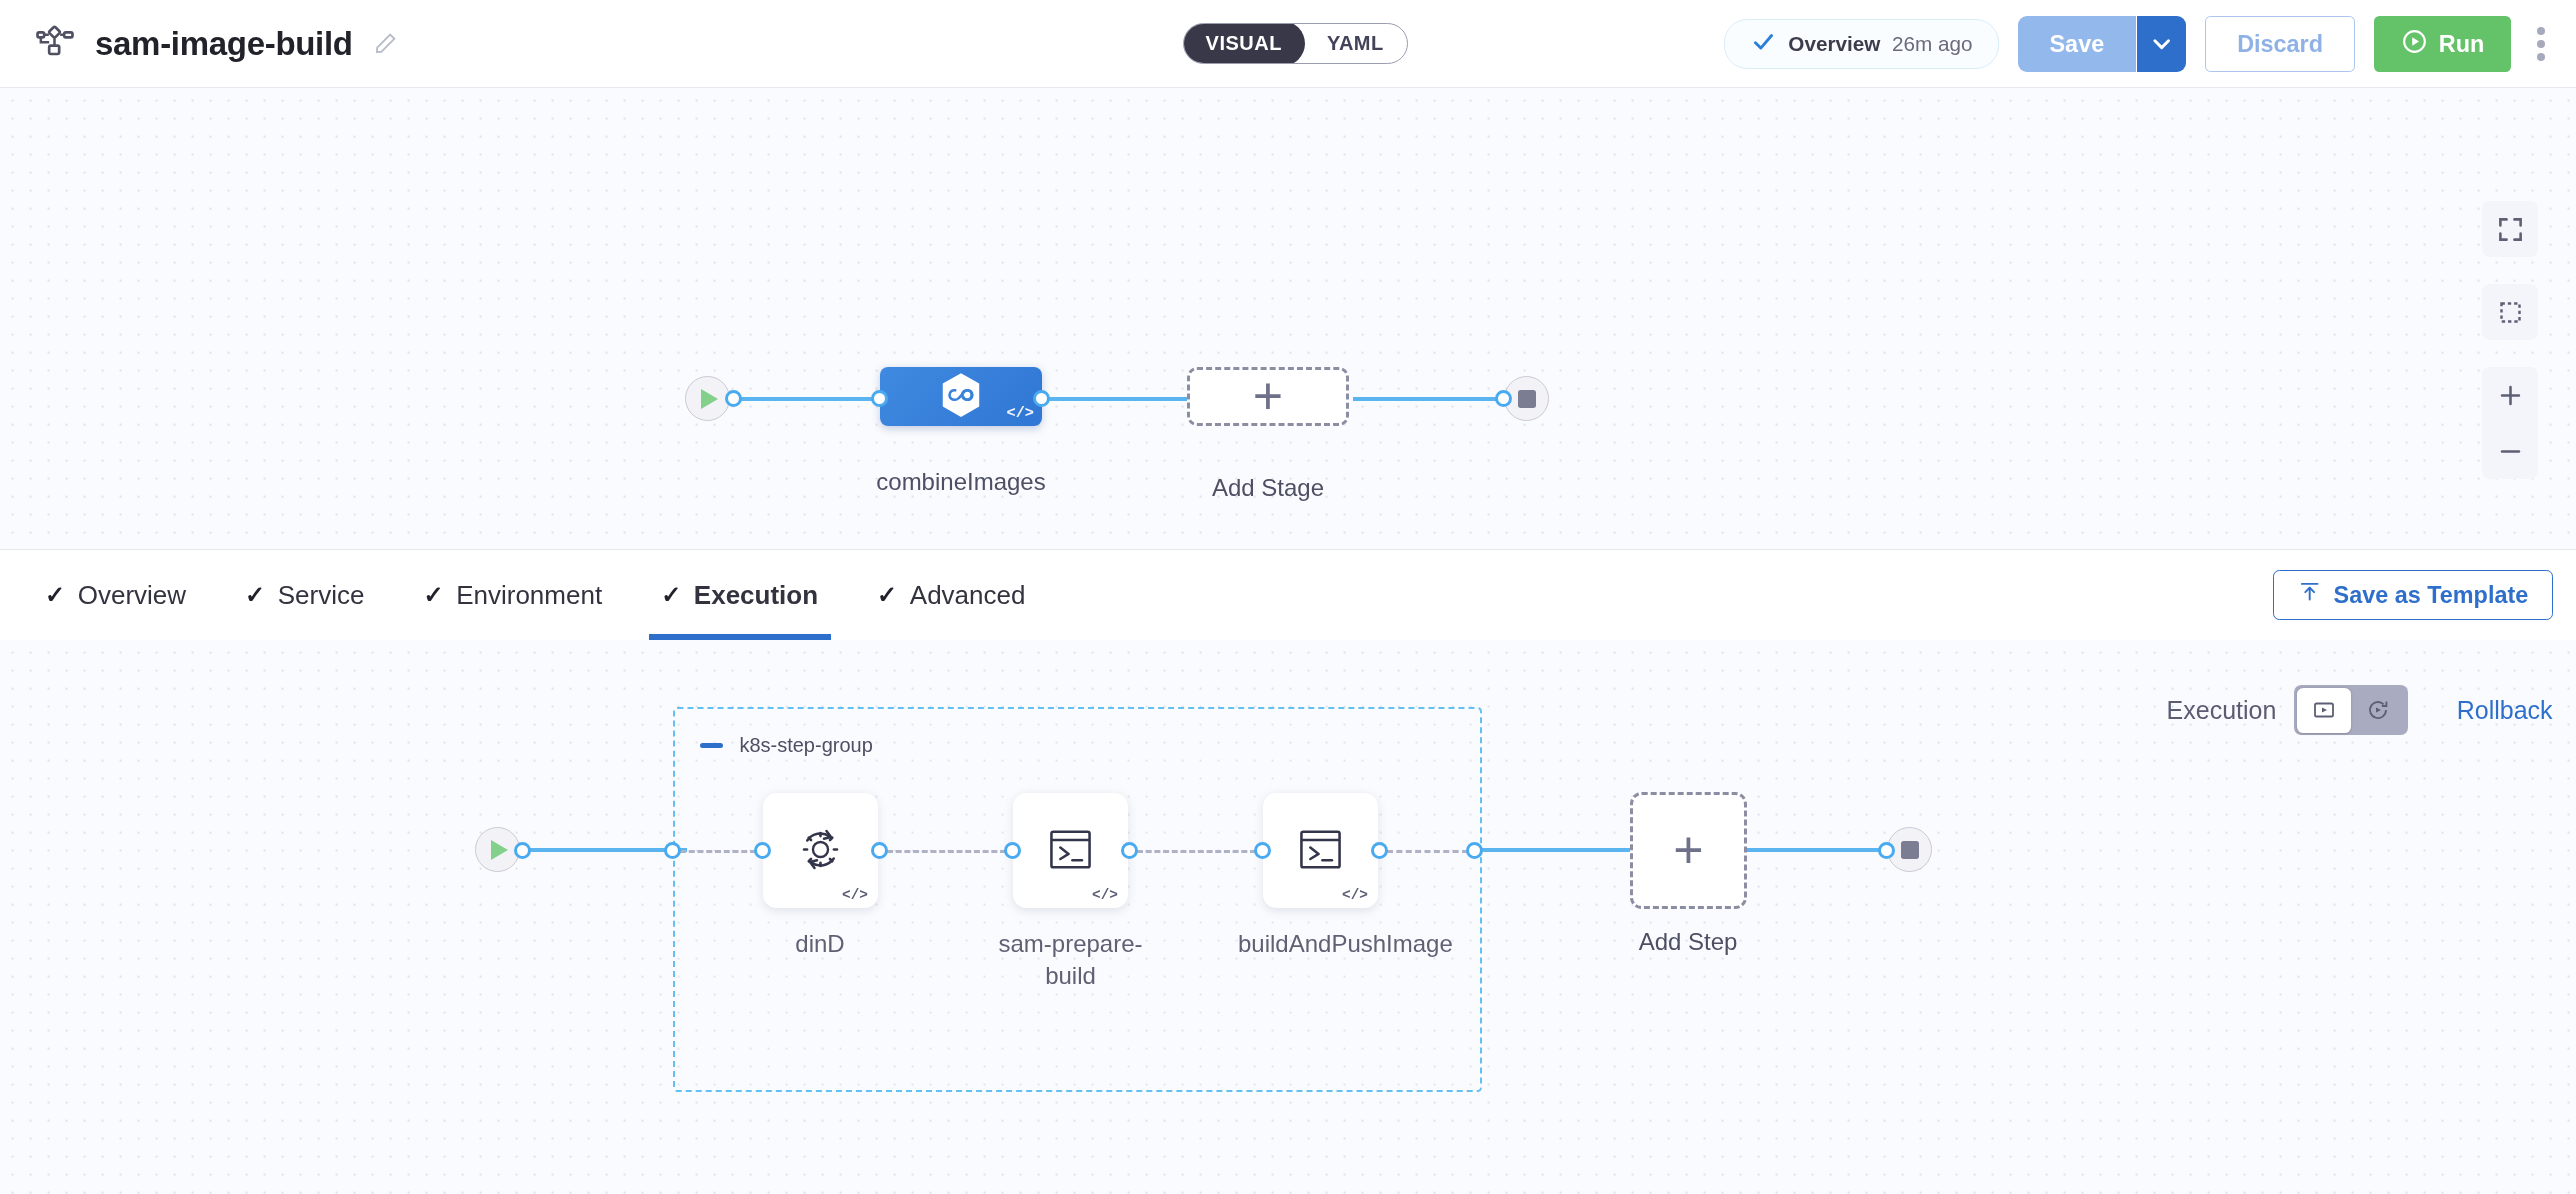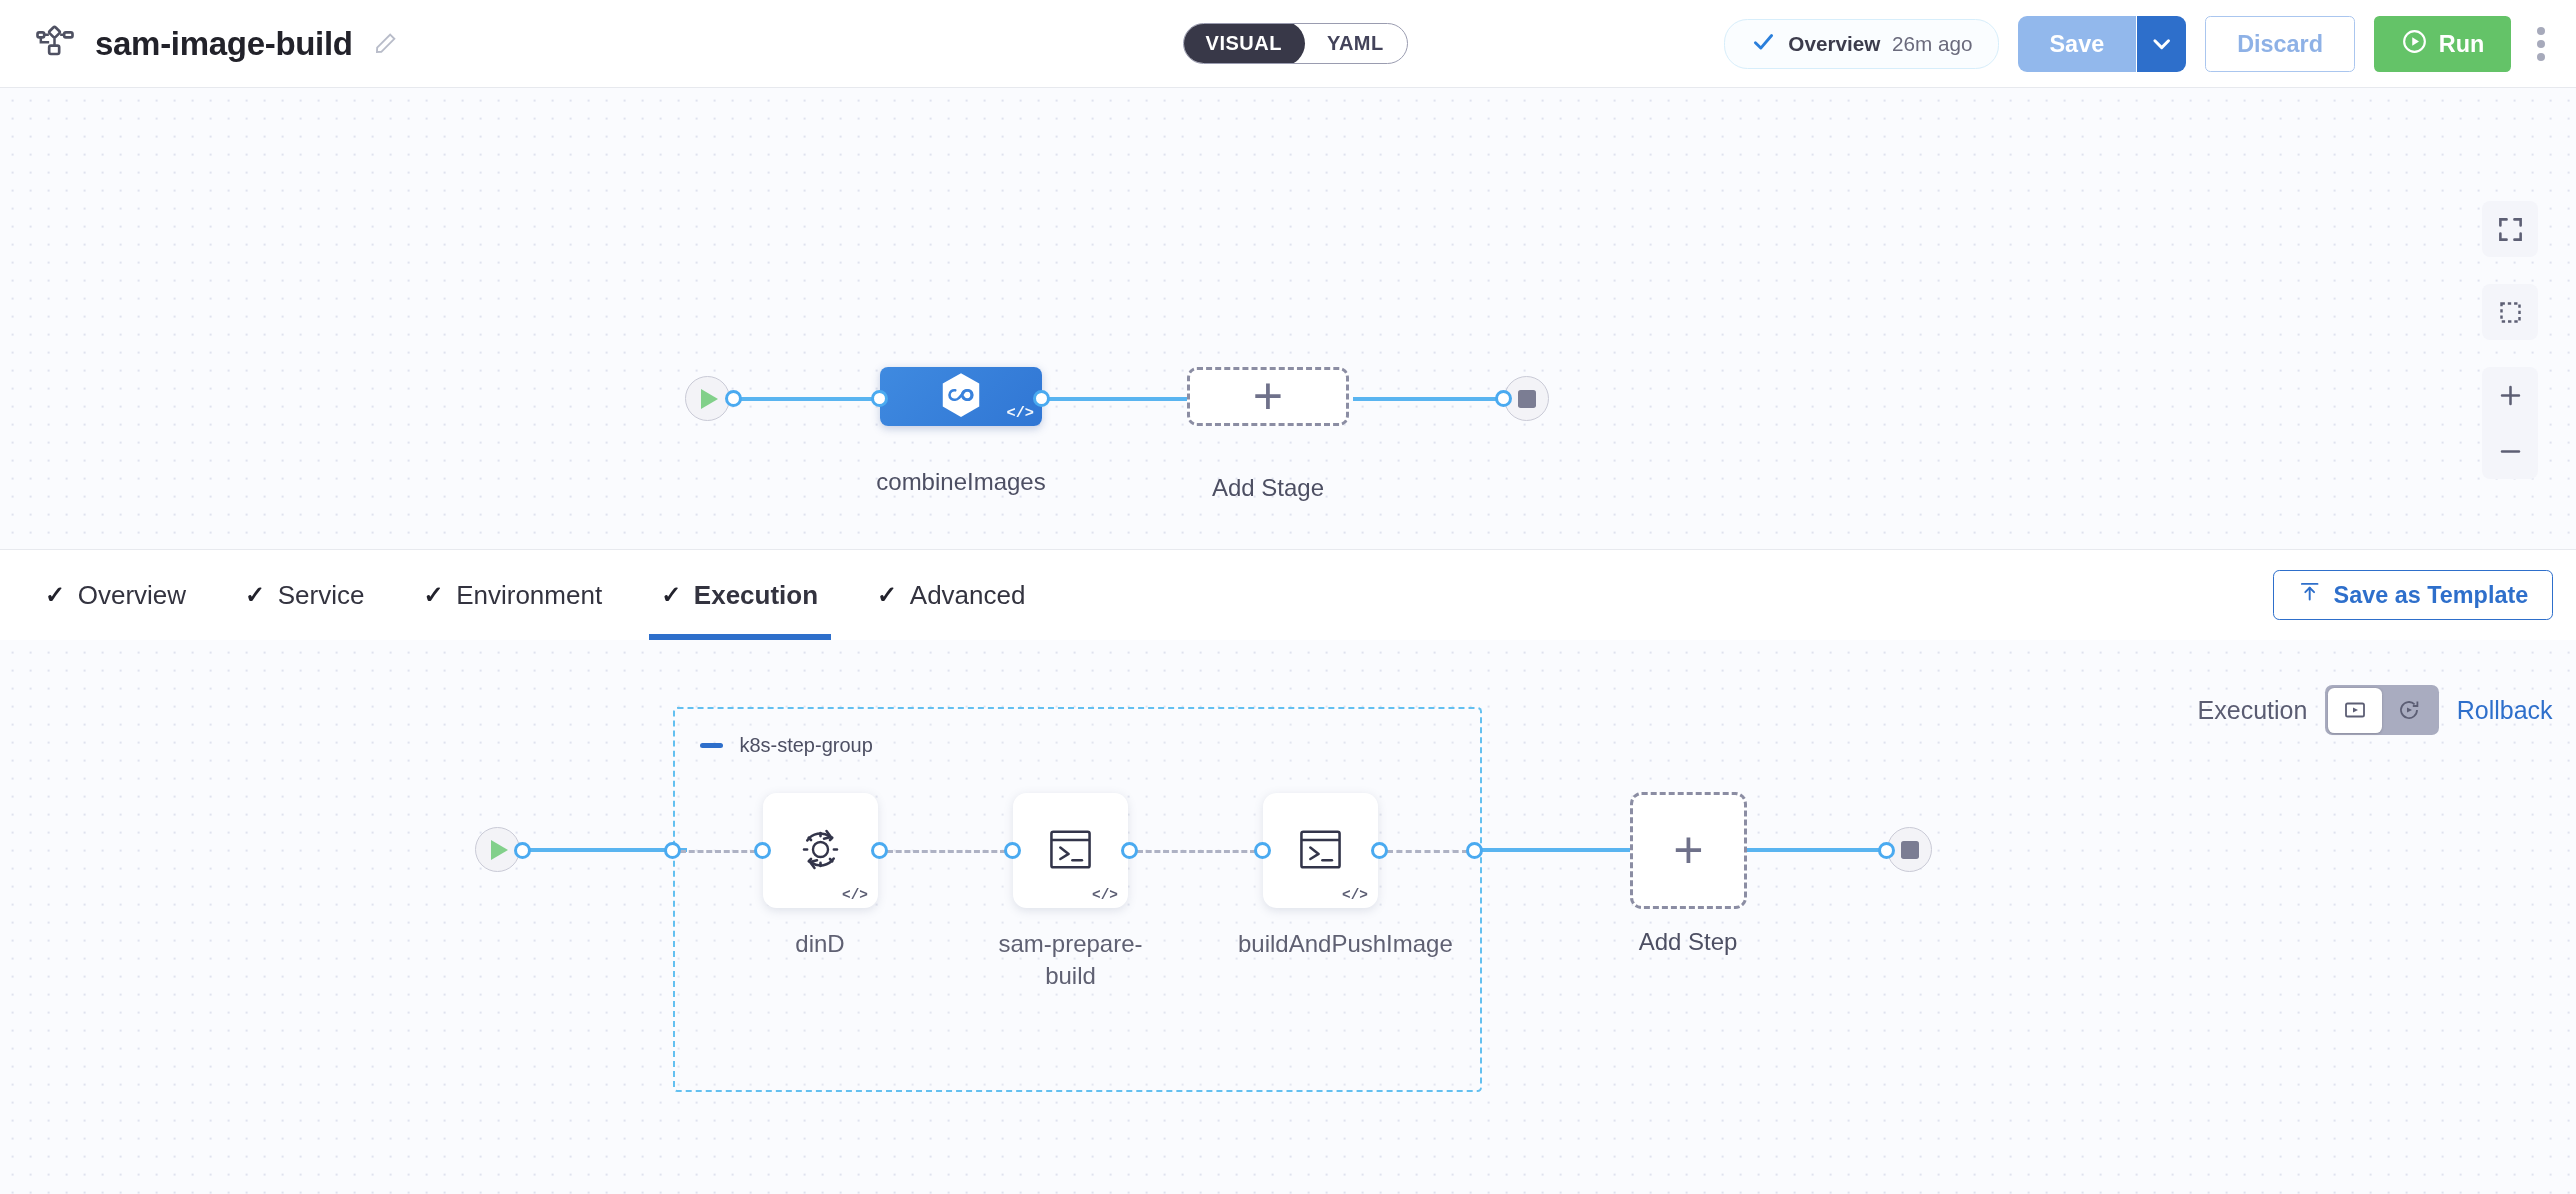--- a/index.html
+++ b/index.html
@@ -209,21 +209,21 @@
     height: 50px; padding: 0 23.4px; cursor: pointer;
     display: flex; align-items: center; gap: 12.6px;
   }
 
   
   .exec-row {
     position: absolute; right: 23.4px; top: 685px;
     display: flex; align-items: center; gap: 18px; z-index: 20;
   }
   .exec-label { font-size: 25px; color: #5a5c72; }
-  .rollback-label { font-size: 25px; color: #2e6fcb; cursor: pointer; }
+  .rollback-label { font-size: 25px; color: #2e6fcb; cursor: pointer; margin-left: 31px; }
   .seg-toggle {
     display: flex; align-items: center;
     background: #a9acc0; border-radius: 7.2px; height: 50px; padding: 2.7px;
   }
   .seg-item {
     width: 54px; height: 45px; border-radius: 6.3px;
     display: flex; align-items: center; justify-content: center;
     cursor: pointer; color: #5c5e74;
   }
   .seg-item.on { background: #ffffff; box-shadow: 0 0.9px 2.7px rgba(0,0,0,.18); }

